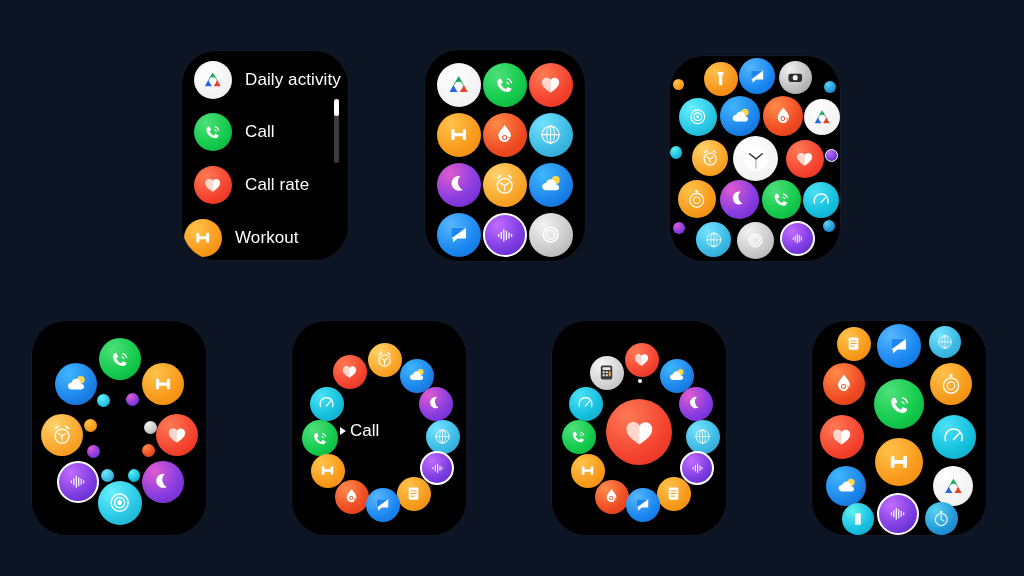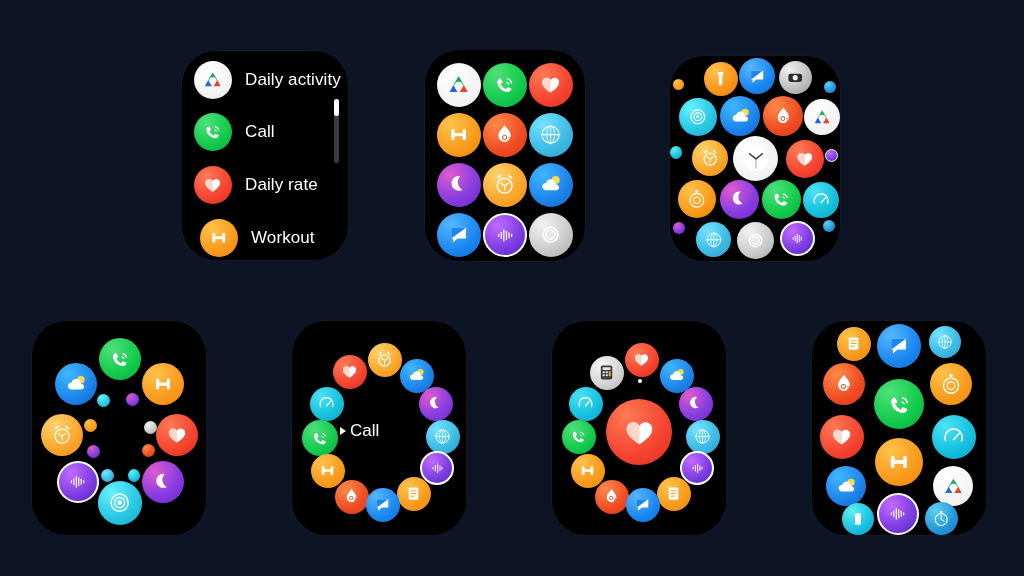--- a/index.html
+++ b/index.html
@@ -108,24 +108,24 @@
         <div class="list-label">Call</div>
       </div>
 
       <div class="list-row" style="left:12px;top:115px;">
         <div class="icon bg-heart" style="width:38px;height:38px;position:relative;">
           <svg viewBox="0 0 48 48">
             <path d="M24 38c-9-6-15-11-15-18 0-5 4-8 8-8 3 0 5 1.5 7 4 2-2.5 4-4 7-4 4 0 8 3 8 8 0 7-6 12-15 18z" fill="#fff"></path>
             <path d="M24 38c-9-6-15-11-15-18 0-5 4-8 8-8 3 0 5 1.5 7 4z" fill="#ffd6cb"></path>
           </svg>
         </div>
-        <div class="list-label">Daily rate</div>
-      </div>
-
-      <div class="list-row" style="left:18px;top:168px;">
+        <div class="list-label">Call rate</div>
+      </div>
+
+      <div class="list-row" style="left:2px;top:168px;">
         <div class="icon bg-workout" style="width:38px;height:38px;position:relative;">
           <svg viewBox="0 0 48 48">
             <rect x="11" y="14" width="6" height="20" rx="3" fill="#fff"></rect>
             <rect x="31" y="14" width="6" height="20" rx="3" fill="#fff"></rect>
             <rect x="15" y="21" width="18" height="6" rx="3" fill="#fff"></rect>
           </svg>
         </div>
         <div class="list-label">Workout</div>
       </div>
 

